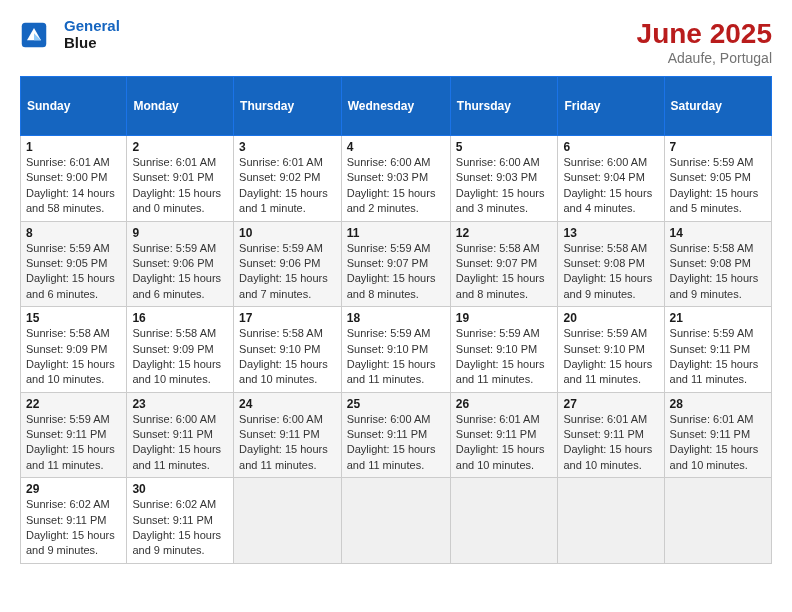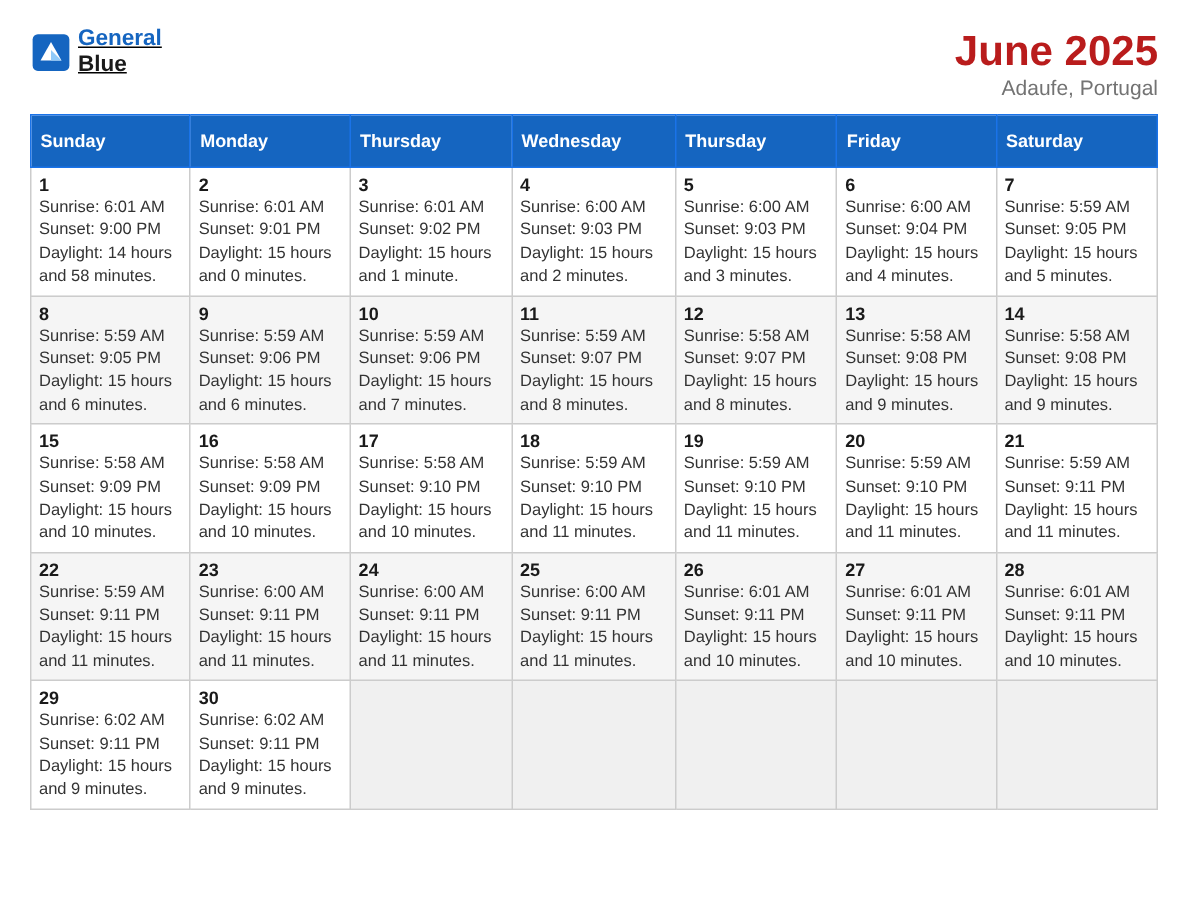--- a/index.html
+++ b/index.html
@@ -18,22 +18,21 @@
     }
     .header {
       display: flex;
       justify-content: space-between;
       align-items: flex-start;
       margin-bottom: 10px;
     }
     .logo {
       display: flex;
       align-items: center;
-      gap: 4px;
-      text-decoration: underline;
+      gap: 16px;
     }
     .logo-text {
       font-size: 15px;
       font-weight: bold;
       color: #1a1a1a;
       line-height: 1.1;
     }
     .logo-text span {
       color: #1565c0;
     }
@@ -56,21 +55,21 @@
     .calendar {
       width: 100%;
       border-collapse: collapse;
       border: 1px solid #ccc;
     }
     .calendar thead tr th {
       background: #1565c0;
       color: #fff;
       font-size: 12px;
       font-weight: bold;
-      padding: 10px 6px;
+      padding: 22px 6px;
       text-align: left;
       border: 1px solid #1a73e8;
     }
     .calendar tbody tr td {
       vertical-align: top;
       border: 1px solid #ccc;
       padding: 4px 5px;
       width: 113px;
       background: #fff;
     }

